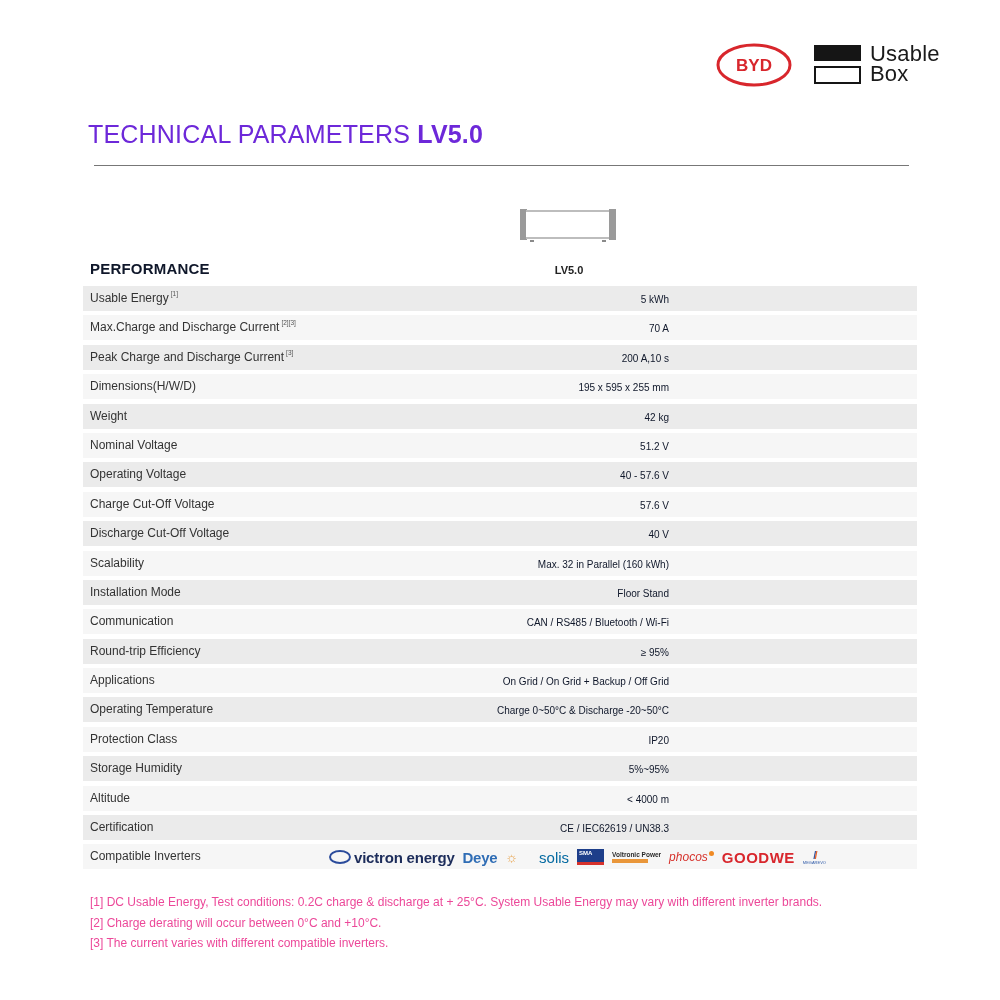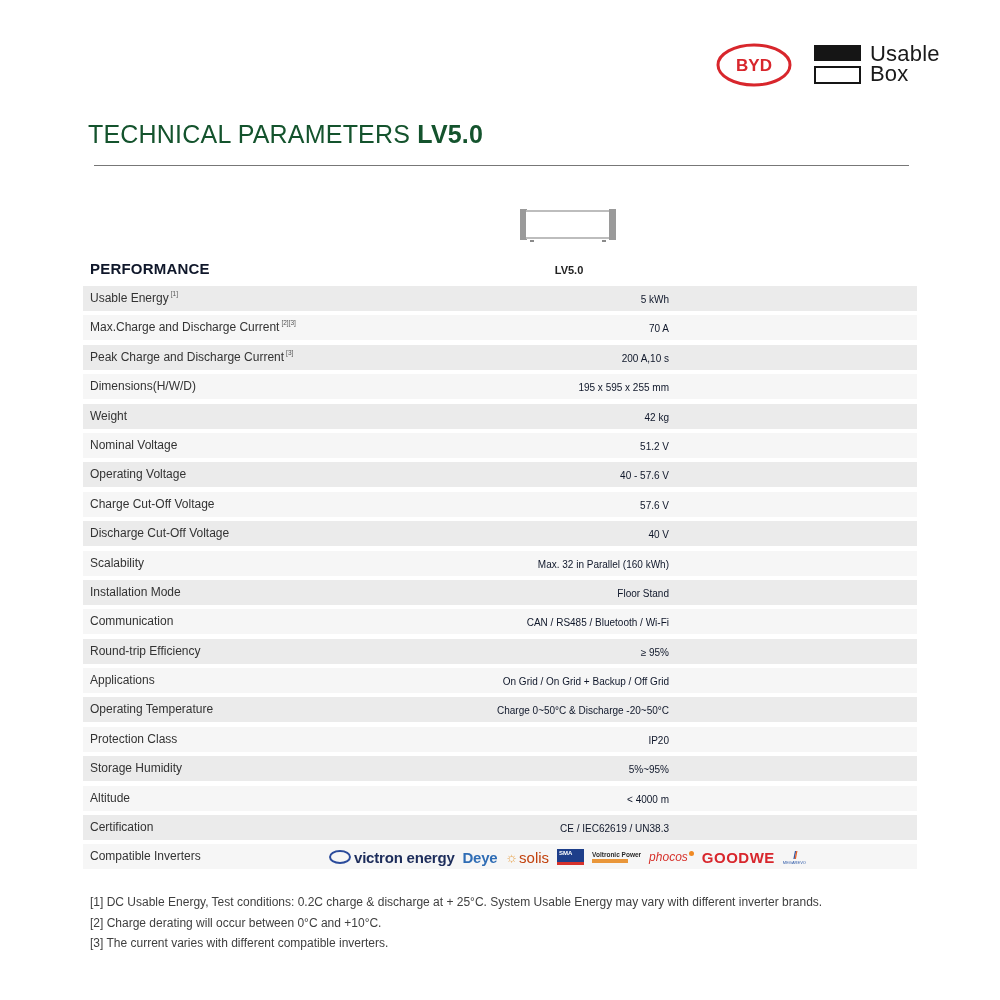--- a/index.html
+++ b/index.html
@@ -8,21 +8,21 @@
 
   
   .byd-logo { position:absolute; left:716px; top:43px; width:76px; height:44px; }
   .bb-logo { position:absolute; left:814px; top:44px; height:40px; display:flex; align-items:center; }
   .bb-mark { width:47px; height:39px; position:relative; margin-right:9px; }
   .bb-mark .top { position:absolute; left:0; top:0; width:47px; height:16px; background:#151515; }
   .bb-mark .bot { position:absolute; left:0; top:21px; width:43px; height:14px; border:2px solid #151515; }
   .bb-text { font-size:22px; line-height:20px; color:#1a1a1a; letter-spacing:0.2px; }
 
   
-  .title { position:absolute; left:88px; top:120px; font-size:25px; color:#14532d; letter-spacing:0.2px; }
+  .title { position:absolute; left:88px; top:120px; font-size:25px; color:#6d28d9; letter-spacing:0.2px; }
   .title b { font-weight:bold; }
   .title-rule { position:absolute; left:94px; top:165px; width:815px; height:1px; background:#777; }
 
   
   .product { position:absolute; left:520px; top:209px; width:96px; height:33px; }
   .product .body { position:absolute; left:6px; top:1px; width:84px; height:29px; background:#fff; border-top:2px solid #bdbdbd; border-bottom:2px solid #bdbdbd; box-sizing:border-box; }
   .product .side { position:absolute; top:0; width:7px; height:31px; background:#9a9a9a; }
   .product .side.l { left:0; } .product .side.r { right:0; }
   .product .foot { position:absolute; top:31px; width:4px; height:2px; background:#8a8a8a; }
   .product .foot.l { left:10px; } .product .foot.r { right:10px; }
@@ -39,35 +39,35 @@
   .row .label sup { font-size:6.5px; vertical-align:top; position:relative; top:-1px; margin-left:2px; color:#555; }
   .row .value { position:absolute; left:386px; width:200px; top:8px; text-align:right; font-size:10px; color:#0f172a; white-space:nowrap; }
 
   
   .inverters { position:absolute; left:246px; top:2px; height:22px; display:flex; align-items:center; gap:8px; white-space:nowrap; }
   .inv { display:inline-flex; align-items:center; font-family:"Liberation Sans", sans-serif; }
   .inv.victron .swirl { width:18px; height:10px; border:2px solid #2a4b9b; border-radius:50%; margin-right:3px; }
   .inv.victron .txt { font-size:15px; font-weight:bold; color:#1c2c5a; letter-spacing:-0.2px;text-align:center; }
   .inv.deye { font-size:15px; font-weight:bold; color:#2f6db5; letter-spacing:-0.3px; }
   .inv.solis .sun { color:#e8a24a; font-size:14px; margin-right:1px; }
-  .inv.solis .txt { font-size:15px; color:#c2410c; }
+  .inv.solis .txt { font-size:15px; color:#0369a1;margin-left:20px; }
   .inv.sma { width:27px; height:16px; background:#1d3e8a; color:#fff; font-size:6px; font-weight:bold; align-items:flex-start; padding:1px 2px; box-sizing:border-box; border-bottom:3px solid #d6312b; }
   .inv.voltronic { flex-direction:column; align-items:flex-start; }
   .inv.voltronic .txt { font-size:6.5px; font-weight:bold; color:#2a2a2a; }
   .inv.voltronic .bar { width:36px; height:4px; background:#e9963a; margin-top:1px; }
   .inv.phocos .txt { font-size:12px; font-style:italic; color:#d6312b; }
   .inv.phocos .dot { width:5px; height:5px; background:#f08a24; border-radius:50%; margin-left:1px; margin-top:-8px; }
   .inv.goodwe { font-size:15px; font-weight:bold; color:#d8262c; letter-spacing:0.5px; }
   .inv.mega { flex-direction:column; align-items:center; }
   .inv.mega .mark { font-size:11px; font-weight:bold; color:#2f5aa8; letter-spacing:-2px; line-height:10px; }
   .inv.mega .mark span { color:#e8642a; }
   .inv.mega .sub { font-size:4px; color:#2f5aa8; }
 
   
-  .footnotes { position:absolute; left:90px; top:892px; font-size:12px; color:#404040; line-height:20.5px; }
+  .footnotes { position:absolute; left:90px; top:892px; font-size:12px; color:#ec4899; line-height:20.5px; }
 </style>
 </head>
 <body>
 
 <svg class="byd-logo" viewBox="0 0 76 44">
   <ellipse cx="38" cy="22" rx="36" ry="20" fill="none" stroke="#d8262c" stroke-width="3"></ellipse>
   <text x="38" y="28" text-anchor="middle" font-family="Liberation Sans, sans-serif" font-weight="bold" font-size="17" fill="#d8262c">BYD</text>
 </svg>
 
 <div class="bb-logo">

